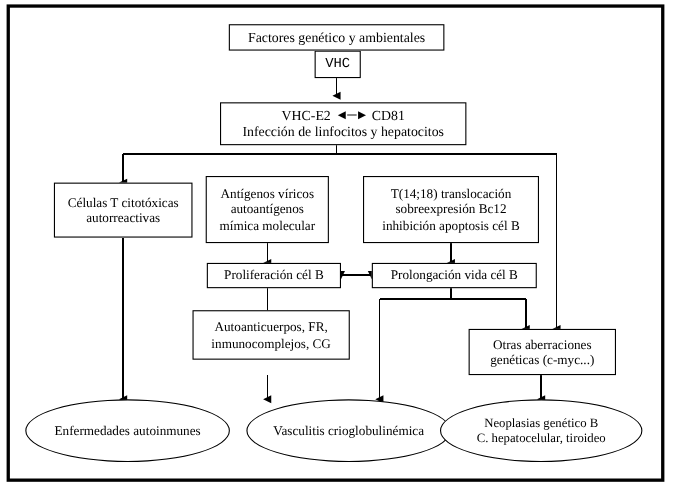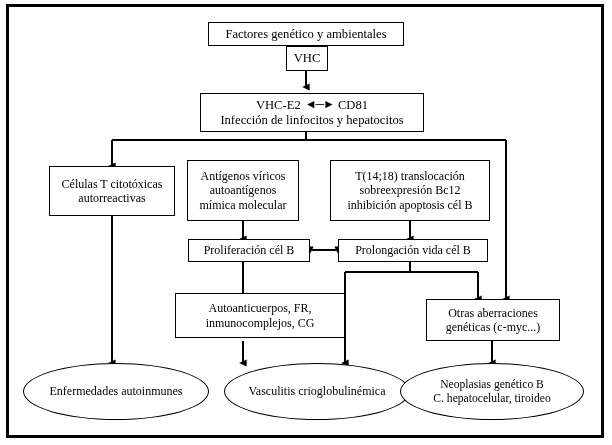--- a/index.html
+++ b/index.html
@@ -115,21 +115,21 @@
       <path d="M243,341 L243,363" marker-end="url(#ah)"></path>
 
       <path d="M492,341 L492,363" marker-end="url(#ah)"></path>
     </g>
   </svg>
 
   <div class="node box fs13" style="left:208px; top:22px; width:196px; height:24px;">
     <span class="lines">Factores genético y ambientales</span>
   </div>
 
-  <div class="node box fs13" style="left:286px; top:46px; width:42px; height:25px;">
+  <div class="node box fs13" style="left:286px; top:46px; width:42px; height:25px;font-family:Liberation Mono, monospace;">
     <span class="lines">VHC</span>
   </div>
 
   <div class="node box fs13" style="left:200px; top:93px; width:224px; height:39px; flex-direction:column; justify-content:center;">
     <div style="display:flex; align-items:center; justify-content:flex-end; gap:4px;">
       <span>VHC-E2</span>
       <span class="arrowglyph">◄─►</span>
       <span>CD81</span>
     </div>
     <div>Infección de linfocitos y hepatocitos</div>
@@ -153,21 +153,21 @@
   </div>
 
   <div class="node box fs12" style="left:188px; top:239px; width:122px; height:23px;text-align:right;">
     <span class="lines">Proliferación cél B</span>
   </div>
 
   <div class="node box fs12" style="left:338px; top:239px; width:150px; height:23px;">
     <span class="lines">Prolongación vida cél B</span>
   </div>
 
-  <div class="node box fs12" style="left:175px; top:293px; width:170px; height:45px;">
+  <div class="node box fs12" style="left:175px; top:282px; width:143px; height:45px;">
     <span class="lines">Autoanticuerpos, FR,
 inmunocomplejos, CG</span>
   </div>
 
   <div class="node box fs12" style="left:426px; top:299px; width:134px; height:42px;">
     <span class="lines">Otras aberraciones
 genéticas  (c-myc...)</span>
   </div>
 
   <div class="node ellipse fs12" style="left:23px; top:363px; width:186px; height:57px;text-align:right;">

